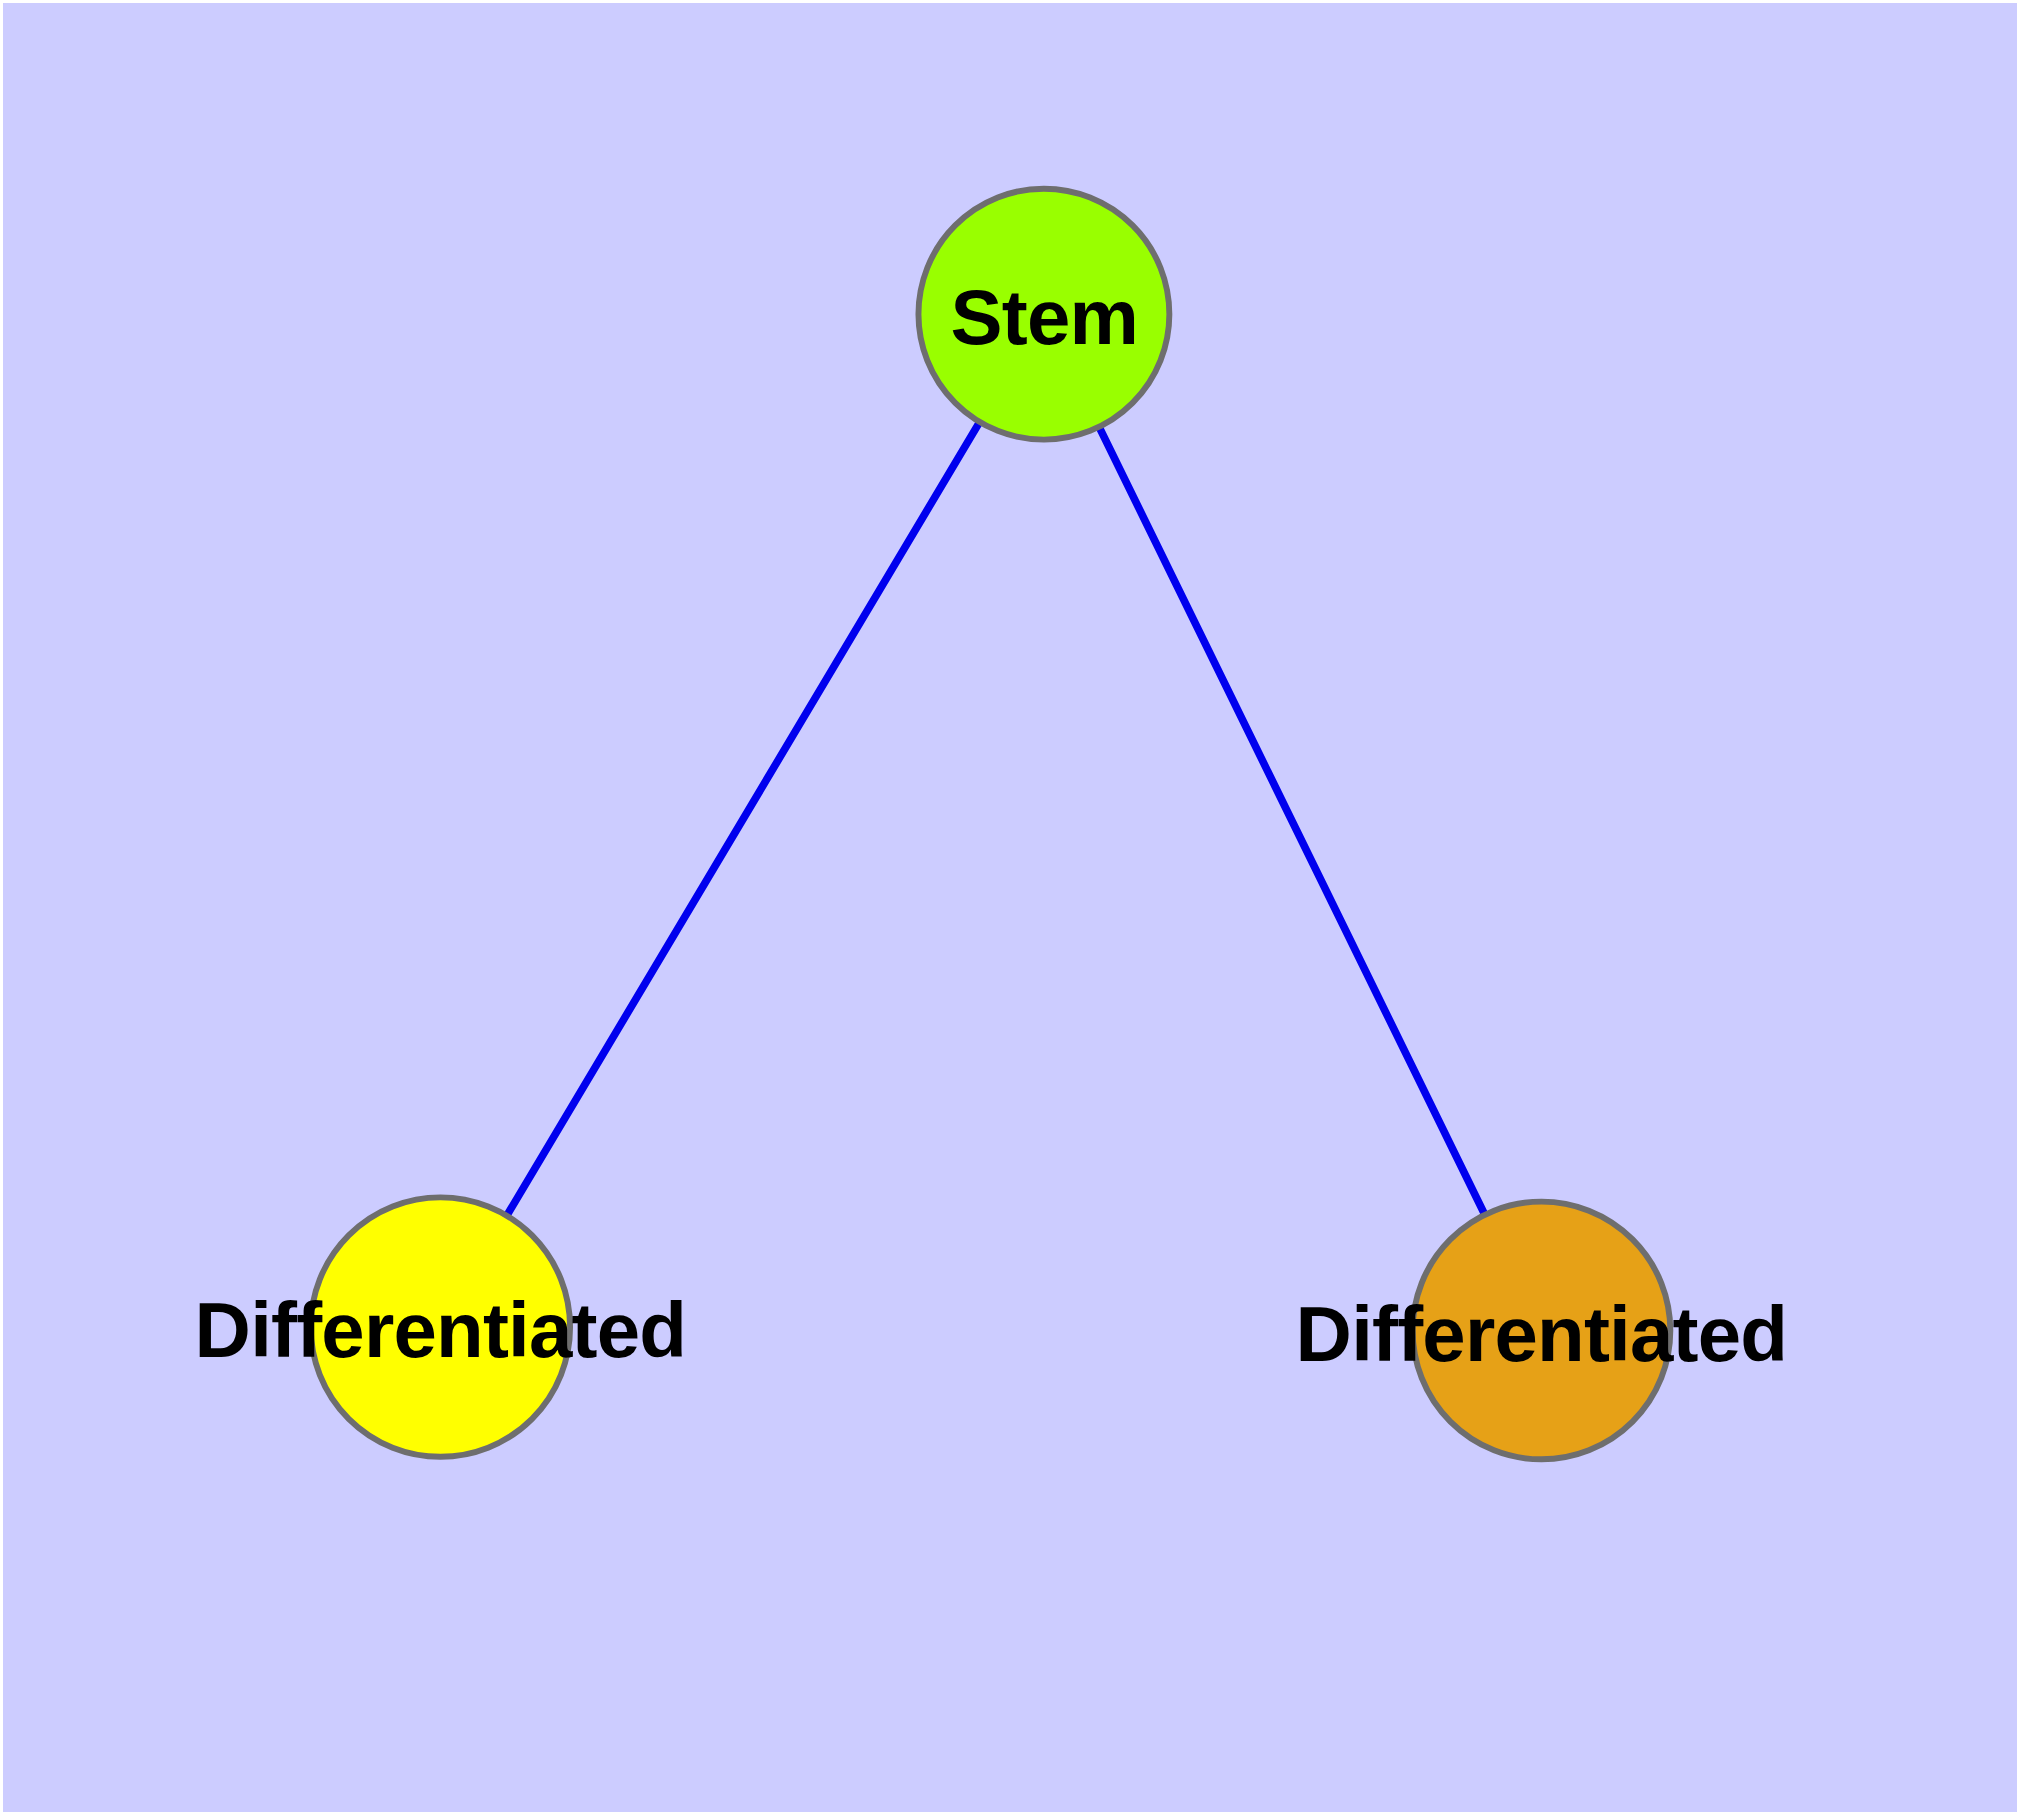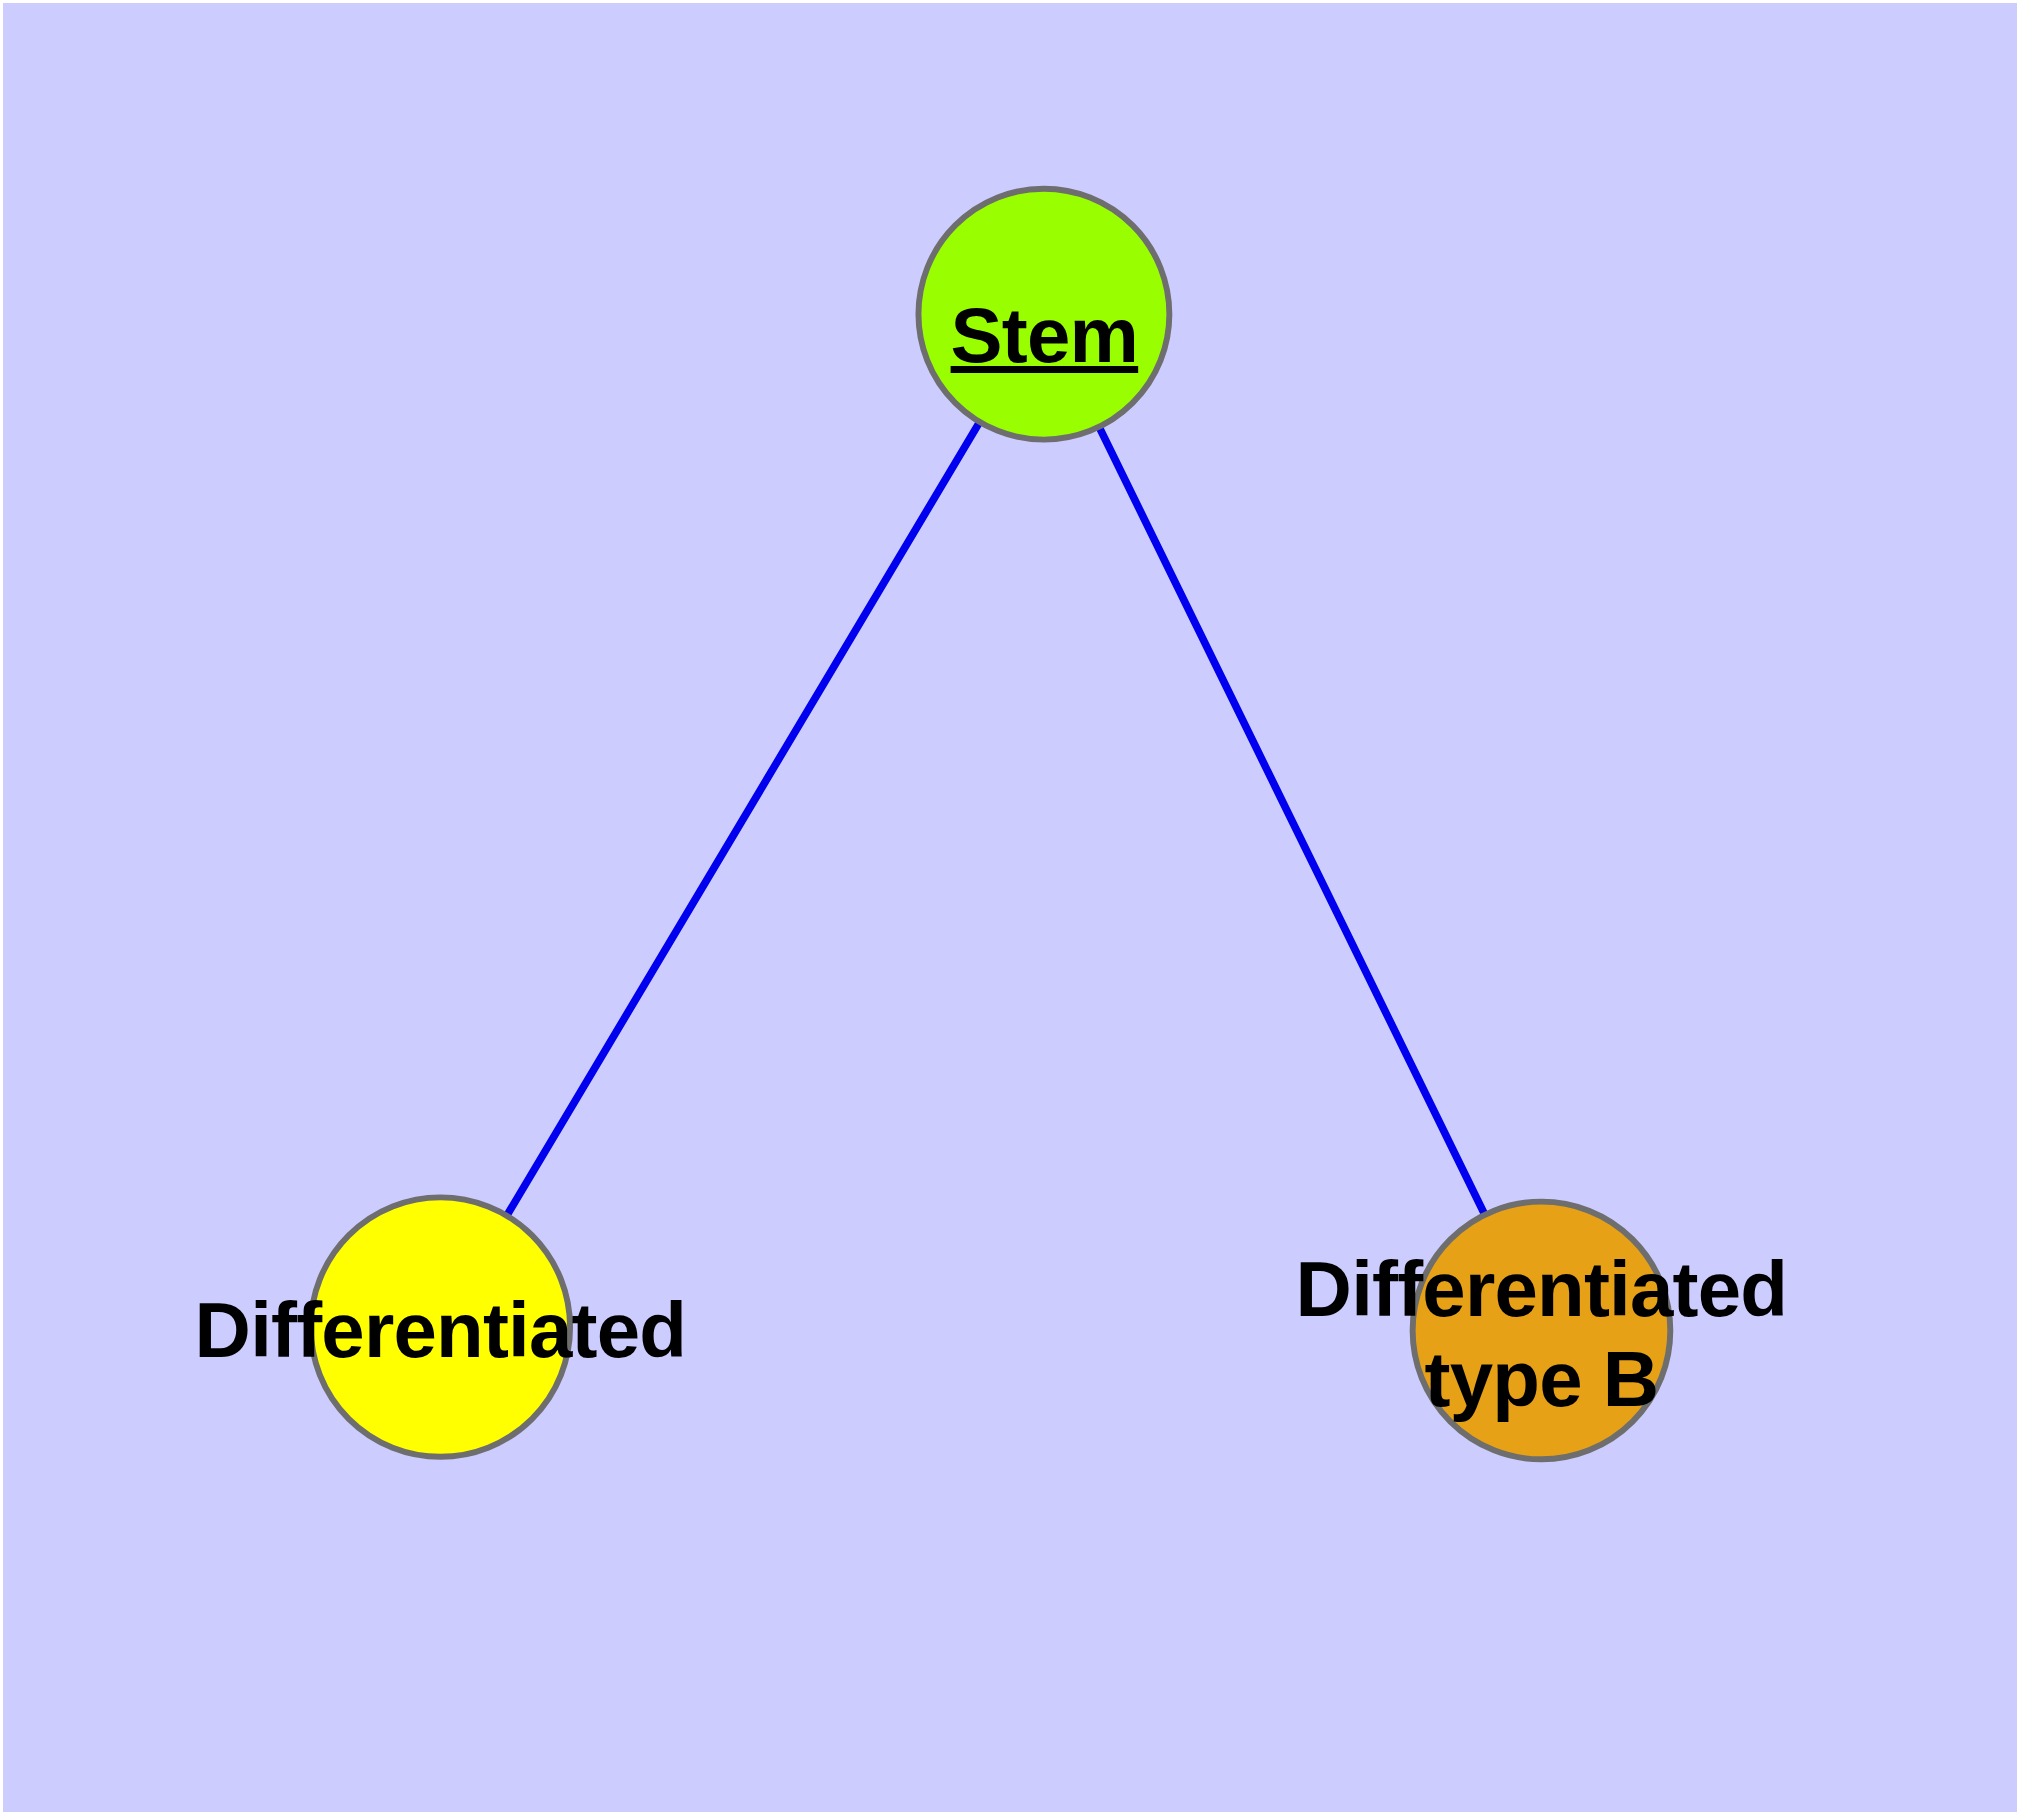--- a/index.html
+++ b/index.html
@@ -46,25 +46,24 @@
 
     <line x1="1232" y1="371" x2="1819" y2="1570" stroke-width="9" stroke-linecap="round" stroke="#0000EE"></line>
 
     <circle cx="1232" cy="371" r="148" stroke-width="7" fill="#99FF00" stroke="#6E6E6E"></circle>
 
     <circle cx="520" cy="1566" r="153" stroke-width="7" fill="#FFFF00" stroke="#6E6E6E"></circle>
 
     <circle cx="1819" cy="1570" r="152" stroke-width="7" fill="#E6A117" stroke="#6E6E6E"></circle>
   </svg>
 
-  <div class="node-label" style="left:1041px; top:332px;text-decoration:underline;">Stem</div>
+  <div class="node-label" style="left:1041px; top:314px;">Stem</div>
 
   <div class="node-label" style="left:437px; top:1327px;">
     <div>Differentiated</div>
   </div>
 
   <div class="node-label" style="left:1538px; top:1331px;">
     <div>Differentiated</div>
-    <div>type B</div>
   </div>
 
 </div>
 
 
 </body></html>

